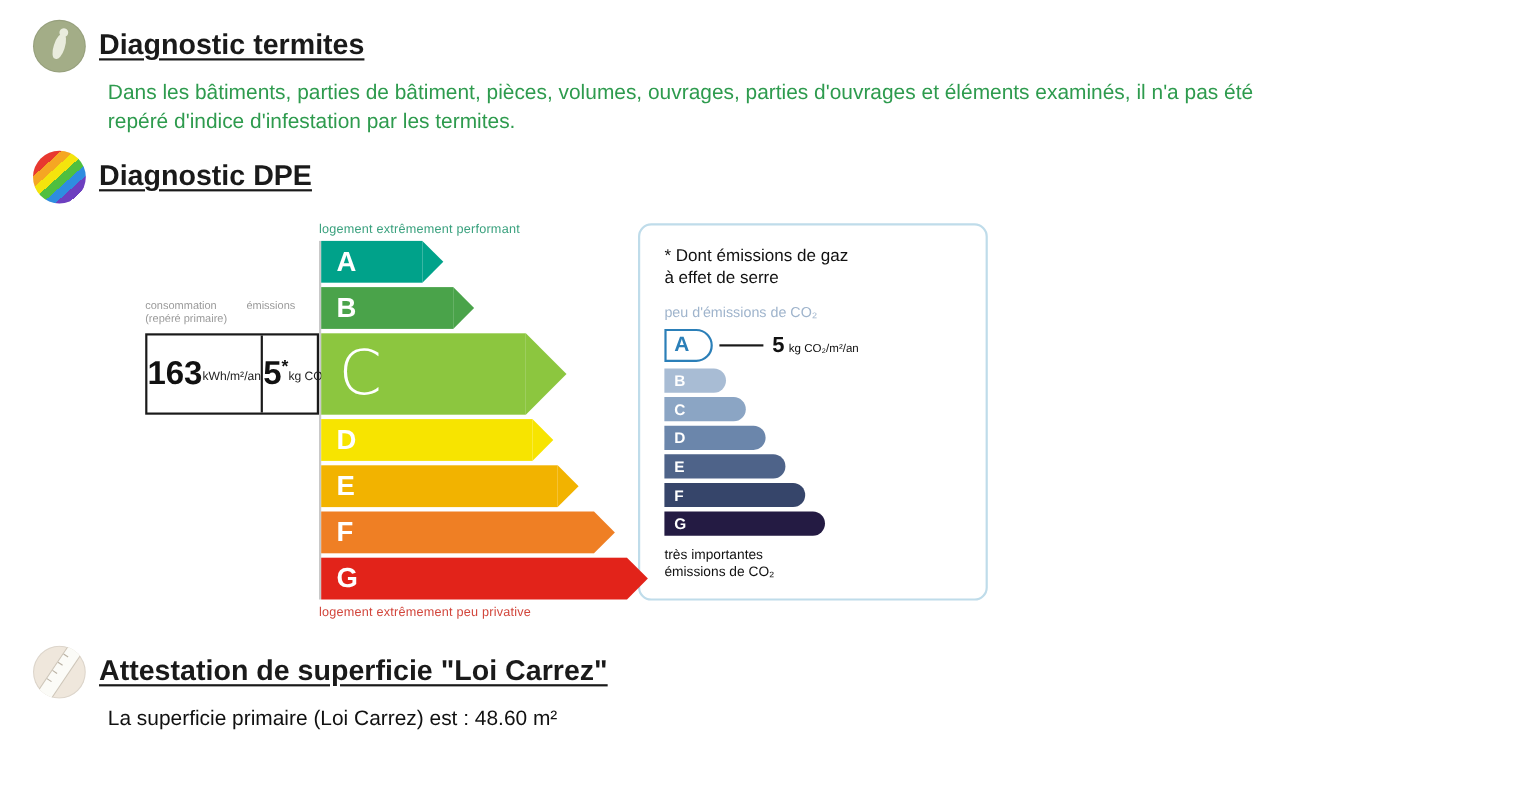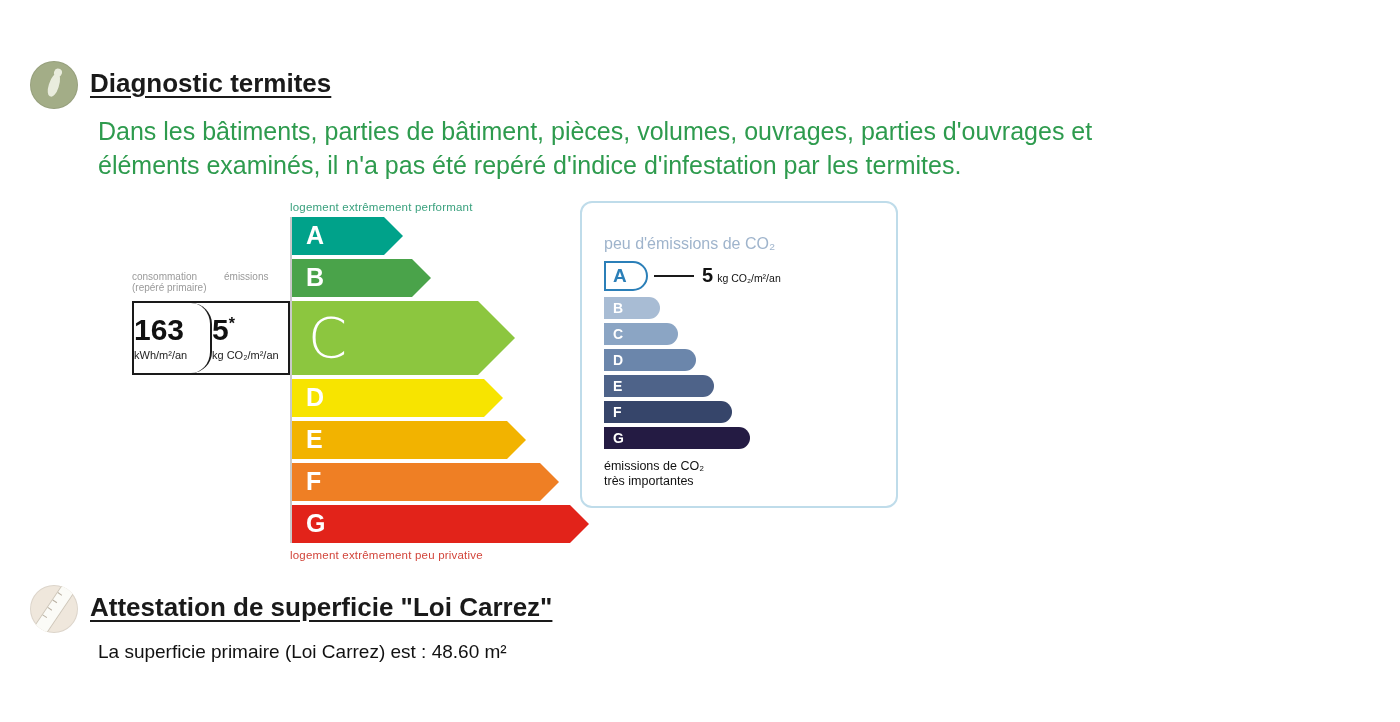--- a/index.html
+++ b/index.html
@@ -13,21 +13,20 @@
     font-family: "Liberation Sans", sans-serif;
     color: #222;
     position: relative;
     overflow: hidden;
   }
 
   .page {
     padding: 18px 40px 0 30px;
     box-sizing: border-box;
     width: 1224px;
-    margin-top: 43px;
   }
 
   
   .section-head {
     display: flex;
     align-items: flex-start;
     gap: 12px;
   }
   .head-icon {
     width: 48px;
@@ -120,21 +119,21 @@
     color: #1a1a1a;
     text-decoration: underline;
     text-underline-offset: 4px;
   }
 
   .section-body {
     margin: 6px 0 0 68px;
   }
   p.green-text {
     color: #2e9b4e;
-    font-size: 25px;
+    font-size: 19px;
     line-height: 1.35;
     margin: 4px 0 0 0;
     max-width: 1320px;
   }
   p.plain-text {
     color: #111;
     font-size: 19px;
     line-height: 1.35;
     margin: 6px 0 0 0;
   }
@@ -230,24 +229,23 @@
     width: 158px;
     height: 74px;
     border: 2px solid #1a1a1a;
     box-sizing: border-box;
     display: flex;
     background: #fff;
   }
   .vb-half {
     flex: 1;
     display: flex;
-    flex-direction: column;
-    align-items: flex-start;
+    flex-direction: row;
+    align-items: center;
     justify-content: center;
-    border-radius: 21px;
   }
   .vb-half.left { border-right: 2px solid #1a1a1a; }
   .vb-num {
     font-size: 30px;
     font-weight: bold;
     line-height: 1;
     color: #111;
   }
   .vb-num sup {
     font-size: 16px;
@@ -313,21 +311,21 @@
     box-sizing: border-box;
     background: #ffffff;
   }
   .ges-title {
     font-size: 15.5px;
     color: #111;
     line-height: 1.25;
     margin-bottom: 14px;
   }
   .ges-sub {
-    font-size: 16px;
+    font-size: 13px;
     color: #9fb4cc;
     margin-bottom: 8px;
   }
   .ges-bars { position: relative; }
   .ges-row {
     display: flex;
     align-items: center;
     height: 22px;
     margin-bottom: 4px;
   }
@@ -389,20 +387,26 @@
   <div class="section-head">
     <div class="head-icon icon-termite">
       <div class="bug"></div>
     </div>
     <h2 class="title">Diagnostic termites</h2>
   </div>
   <div class="section-body">
     <p class="green-text">Dans les bâtiments, parties de bâtiment, pièces, volumes, ouvrages, parties d'ouvrages et éléments examinés, il n'a pas été repéré d'indice d'infestation par les termites.</p>
   </div>
 
+  <div class="section-head" style="margin-top:14px;">
+    <div class="head-icon icon-dpe">
+      <div class="stripes"></div>
+    </div>
+    <h2 class="title">Diagnostic DPE</h2>
+  </div>
 
   <div class="dpe-wrap">
 
     <div class="energy-block">
       <div class="cap-top">logement extrêmement performant</div>
 
       <div class="bars">
 
         <div class="bar-row">
           <div class="bar b-a">
@@ -469,20 +473,22 @@
             </div>
         </div>
 
       </div>
 
       <div class="cap-bottom">logement extrêmement peu privative</div>
     </div>
 
     <div class="ges-block">
       <div class="ges-title">
+        <div>* Dont émissions de gaz</div>
+        <div>à effet de serre</div>
       </div>
 
       <div class="ges-sub">peu d'émissions de CO₂</div>
 
       <div class="ges-bars">
 
         <div class="ges-a-row">
           <div class="ges-bar g-a">
               <span>A</span>
             </div>
@@ -518,22 +524,22 @@
             </div>
         </div>
         <div class="ges-row">
           <div class="ges-bar g-g">
               <span>G</span>
             </div>
         </div>
       </div>
 
       <div class="ges-foot">
+        <div>très importantes</div>
         <div>émissions de CO₂</div>
-        <div>très importantes</div>
       </div>
     </div>
 
   </div>
 
   <div class="section-head" style="margin-top:24px;">
     <div class="head-icon icon-carrez">
       <div class="ruler"></div>
     </div>
     <h2 class="title">Attestation de superficie "Loi Carrez"</h2>

